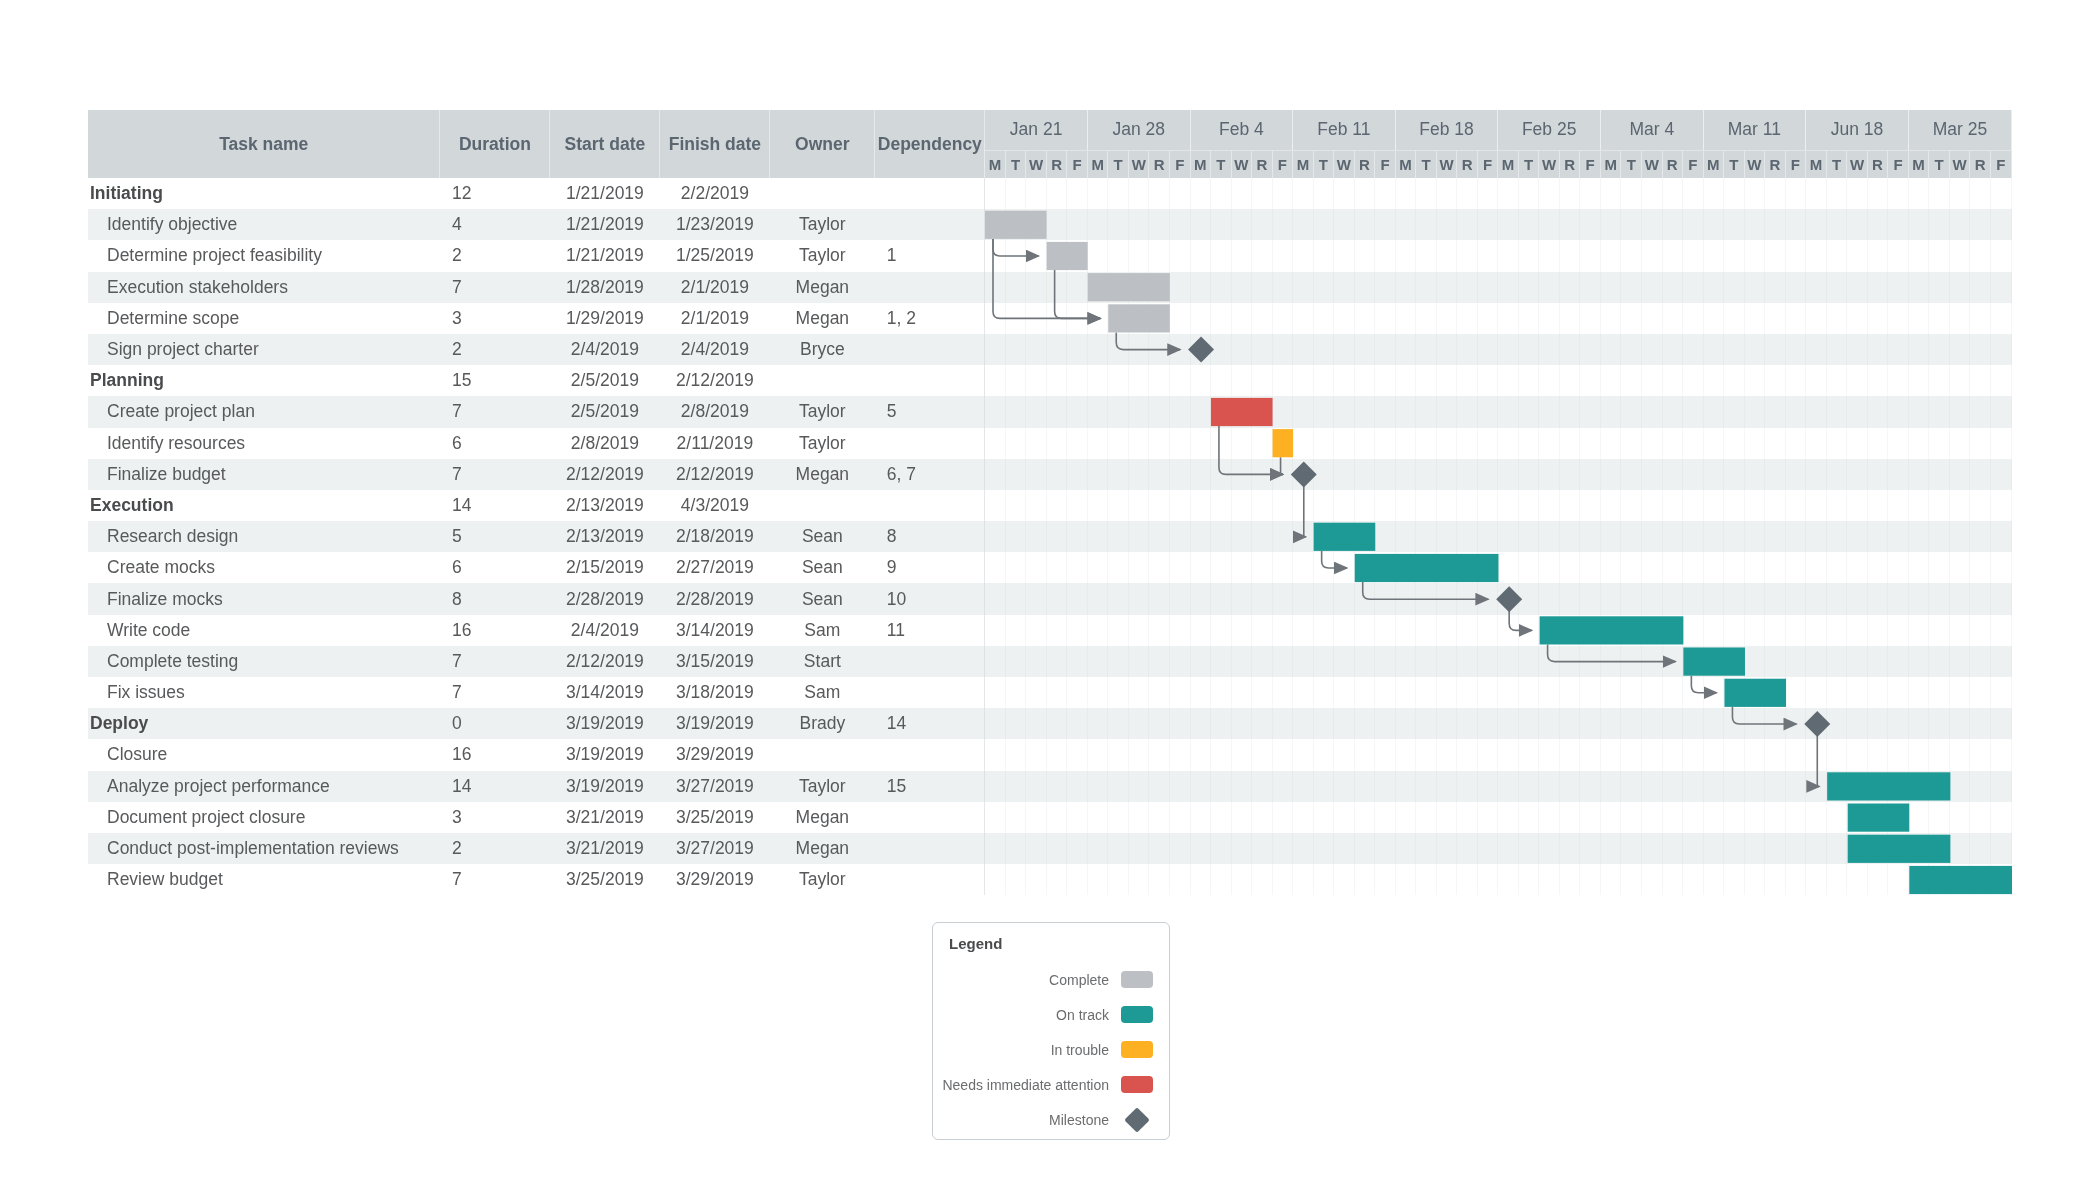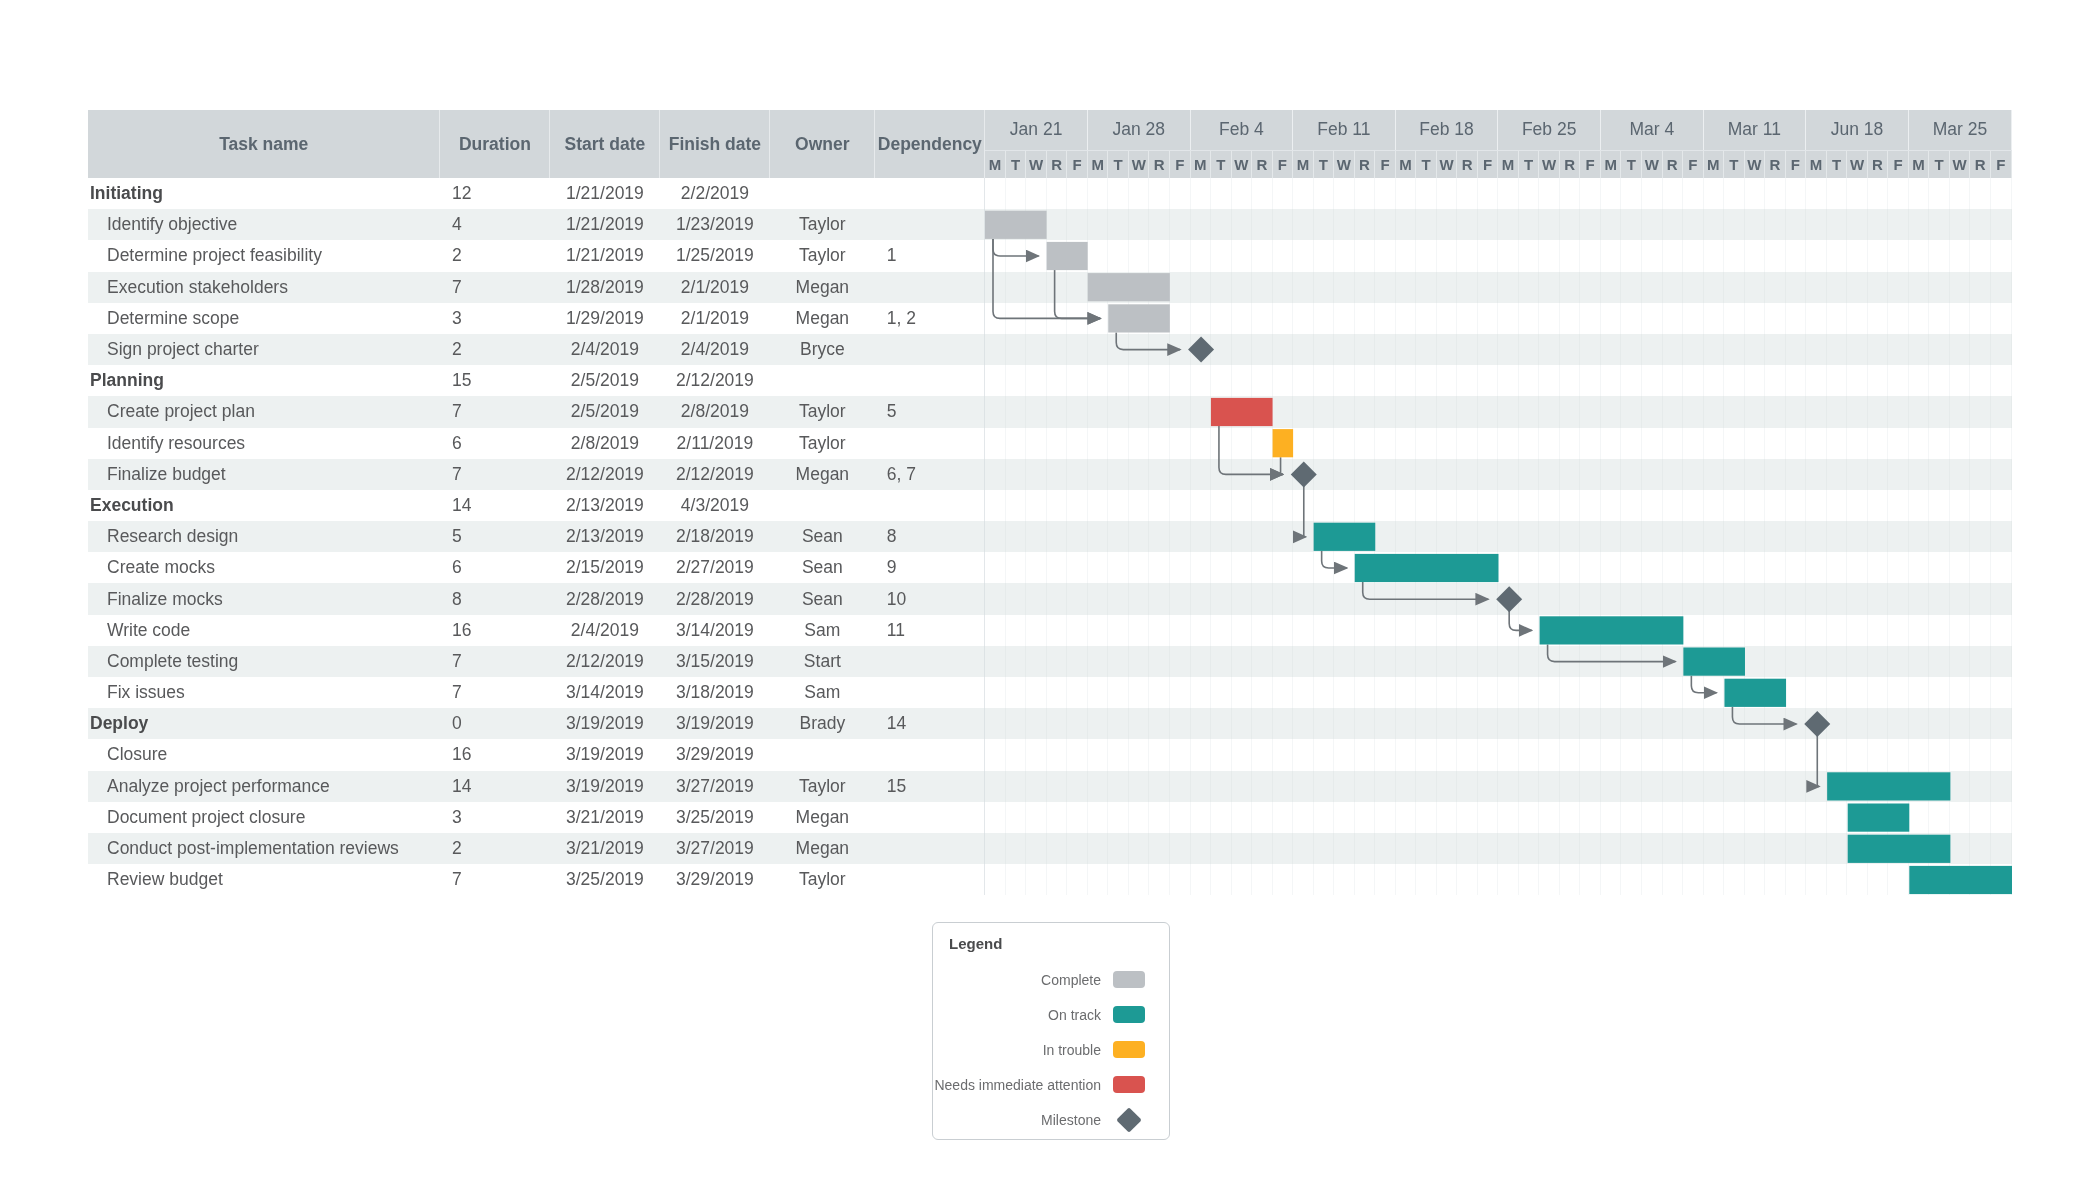--- a/index.html
+++ b/index.html
@@ -88,21 +88,21 @@
 
   
   .legend{
     position:absolute;
     left:932px; top:922px;
     width:238px; height:218px;
     background:#ffffff;
     border:1px solid #c9ced2;
     border-radius:6px;
     box-sizing:border-box;
-    padding:12px 24px 10px 16px;
+    padding:12px 16px 10px 16px;
   }
   .legend-title{
     font-size:15px;
     font-weight:bold;
     color:#4a4b4d;
     margin-bottom:10px;
   }
   .legend-row{
     display:flex;
     align-items:center;

